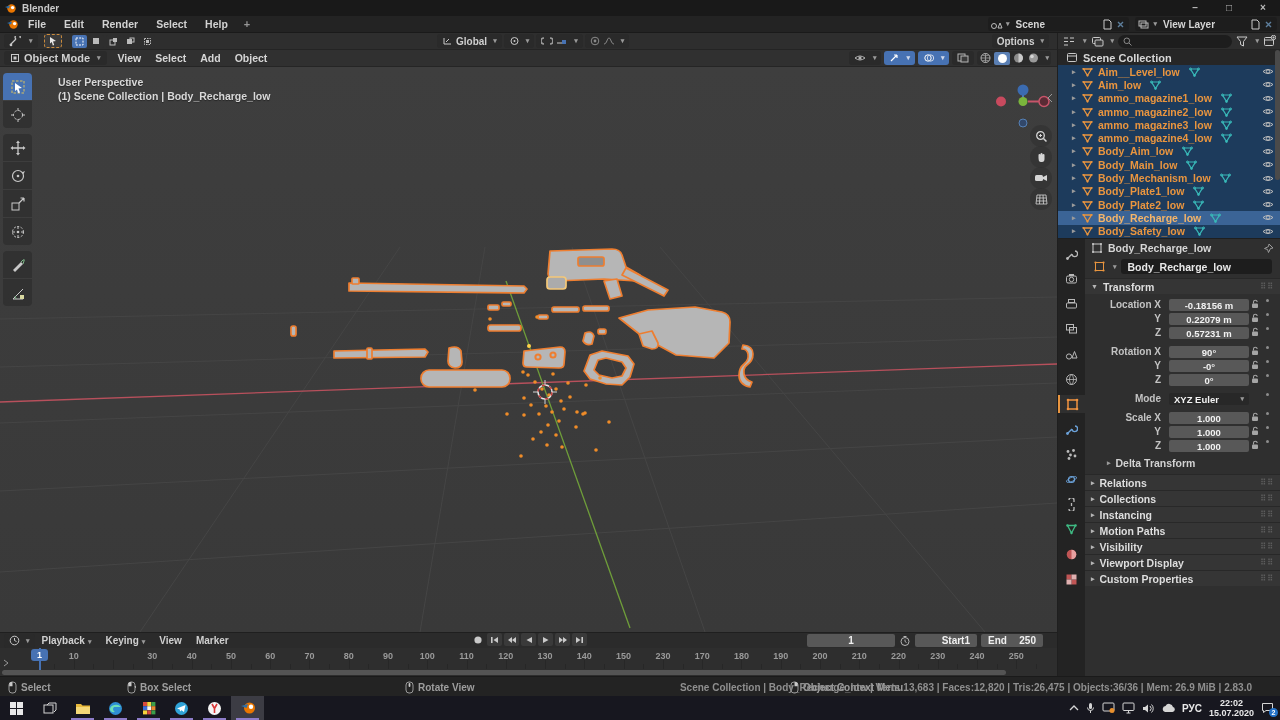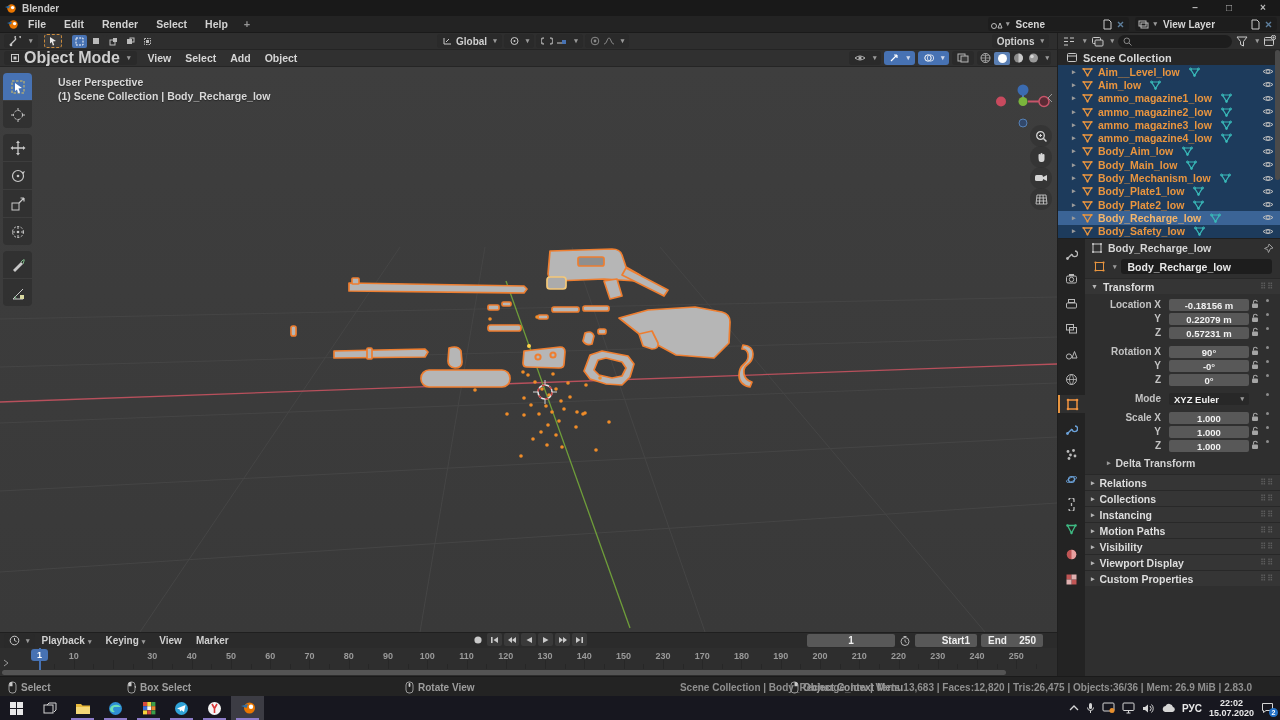--- a/index.html
+++ b/index.html
@@ -265,21 +265,21 @@
         <span class="dd">▾</span>
     </div>
   </div>
 
   <div id="vp-header" class="abs">
     <div class="mode-btn">
       <svg width="10" height="10" viewBox="0 0 10 10">
           <rect x="1.5" y="1.5" width="7" height="7" fill="none" stroke="#c9c9c9"></rect>
           <rect x="3.5" y="3.5" width="3" height="3" fill="#c9c9c9"></rect>
         </svg>
-      <span style="font-size:16px">Object Mode</span>
+      <span style="font-size:11px">Object Mode</span>
       <span class="dd">▾</span>
     </div>
     <div id="vph-menus" style="display:flex;margin-left:4px">
         <span class="hdr-btn">View</span>
         <span class="hdr-btn">Select</span>
         <span class="hdr-btn">Add</span>
         <span class="hdr-btn">Object</span>
       </div>
     <div style="margin-left:auto;display:flex;align-items:center;gap:3px;margin-right:6px">
       <div class="pill">

